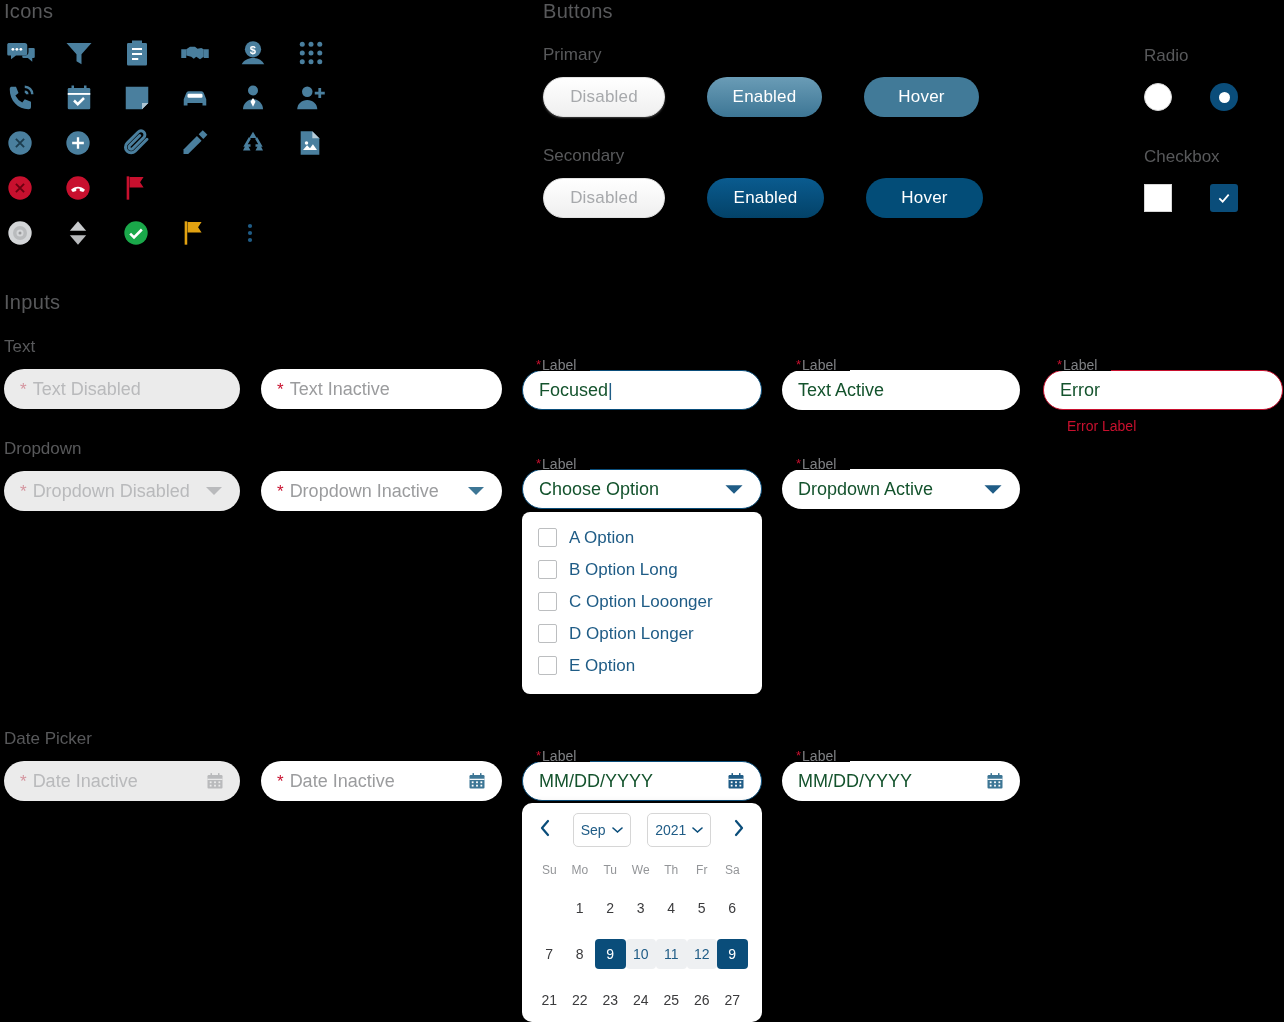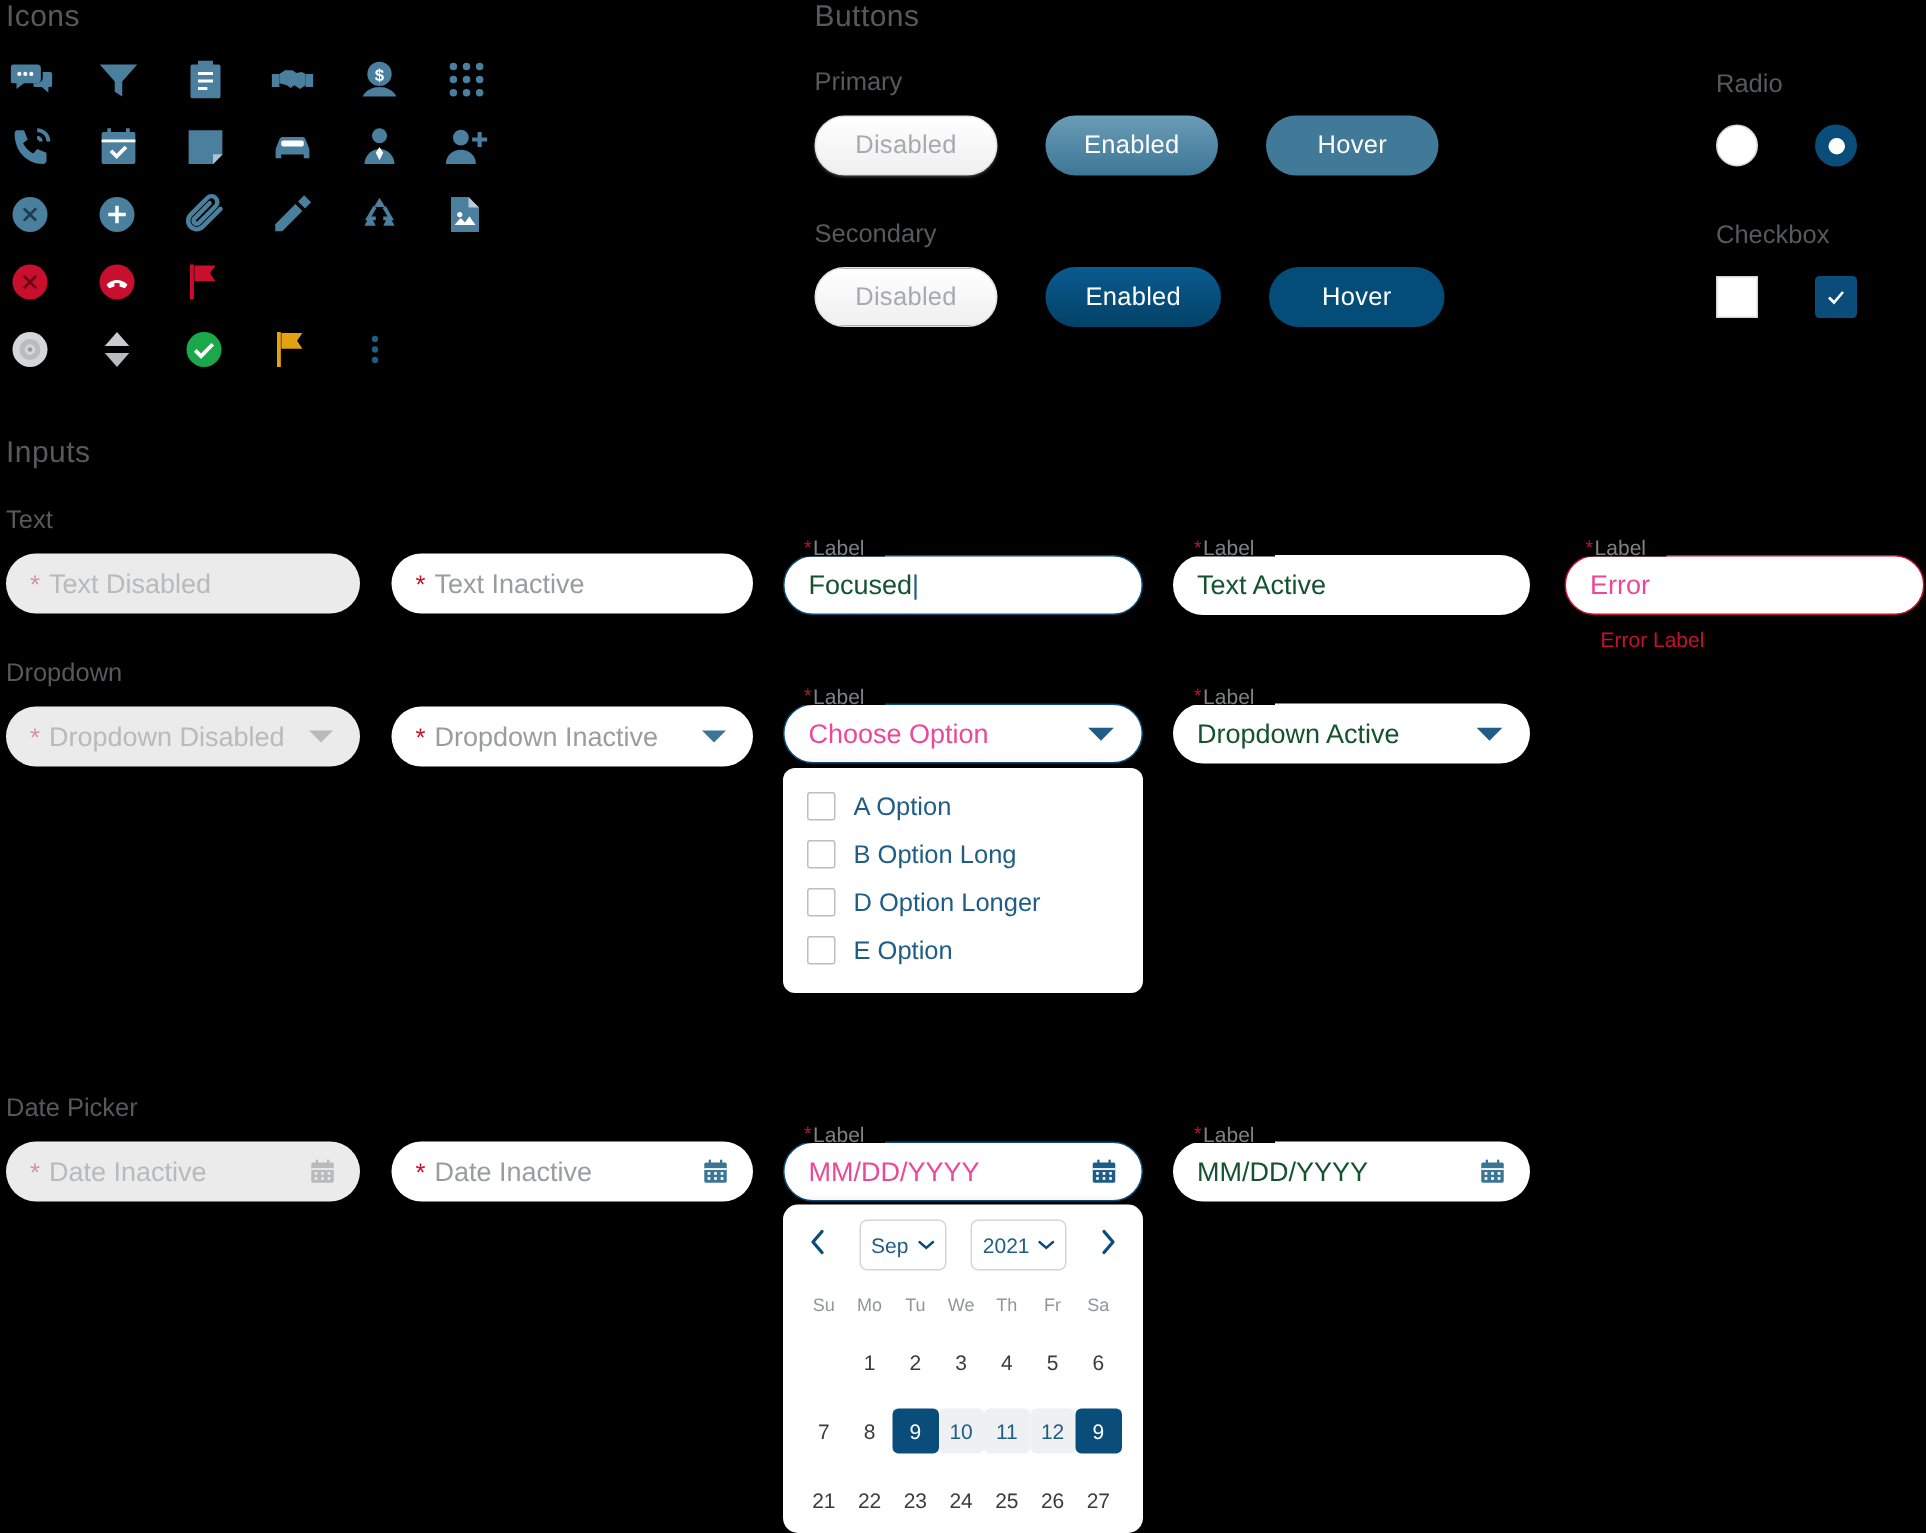--- a/index.html
+++ b/index.html
@@ -25,21 +25,21 @@
     width:58px; height:45px;
     display:flex; align-items:center; justify-content:flex-start;
     padding-left:6px;
   }
   .icon-cell svg{ display:block; }
 
   
   #buttons-section{ position:absolute; left:543px; top:0px; }
   #buttons-title{ position:absolute; left:0px; top:0px; }
   .btn-group-label{ position:absolute; }
-  .btn-row{ position:absolute; display:flex; gap:32px; }
+  .btn-row{ position:absolute; display:flex; gap:42px; }
   .btn{
     border:none; outline:none; cursor:pointer;
     font-family:"Liberation Sans", sans-serif;
     font-size:17px; letter-spacing:.2px;
     border-radius:999px;
     display:flex; align-items:center; justify-content:center;
   }
   .btn-primary-disabled{
     width:122px; height:40px; color:#a7a9ac;
     background:linear-gradient(180deg,#ffffff 0%,#efefef 100%);
@@ -110,21 +110,21 @@
   .pill.shadow{ box-shadow:0 1px 4px rgba(0,0,0,.22); }
   .pill.disabled{ opacity:.92; }
   .pill.error{ border:1px solid #c8102e; }
   .pill.focused{ border:1px solid #0a4d7a; }
 
   .req-star{ color:#c8102e; font-size:17px; margin-right:6px; line-height:1; }
   .req-star.dim{ color:#e8a3ae; }
   .ph-disabled{ color:#c9cacc; }
   .ph-inactive{ color:#9b9c9e; }
   .val-active{ color:#14532d; }
-  .val-gray{ color:#ec4899;text-align:right; }
+  .val-gray{ color:#14532d;text-align:right; }
 
   .float-label{
     position:absolute; left:14px; top:-12px;
     font-size:14px; color:#808285; background:transparent;
     display:flex; align-items:flex-start; line-height:1;
     z-index:3;
   }
   .float-label .st{ color:#c8102e; font-size:13px; margin-right:1px; }
   .notch{
     position:absolute; left:12px; top:-1px; height:2px; background:#000;
@@ -544,20 +544,24 @@
 </div>
 
 <div id="dropdown-panel">
   <div class="dd-item">
     <span class="dd-box"></span>
     <span>A Option</span>
   </div>
   <div class="dd-item">
     <span class="dd-box"></span>
     <span>B Option Long</span>
+  </div>
+  <div class="dd-item">
+    <span class="dd-box"></span>
+    <span>C Option Looonger</span>
   </div>
   <div class="dd-item">
     <span class="dd-box"></span>
     <span>D Option Longer</span>
   </div>
   <div class="dd-item">
     <span class="dd-box"></span>
     <span>E Option</span>
   </div>
 </div>

